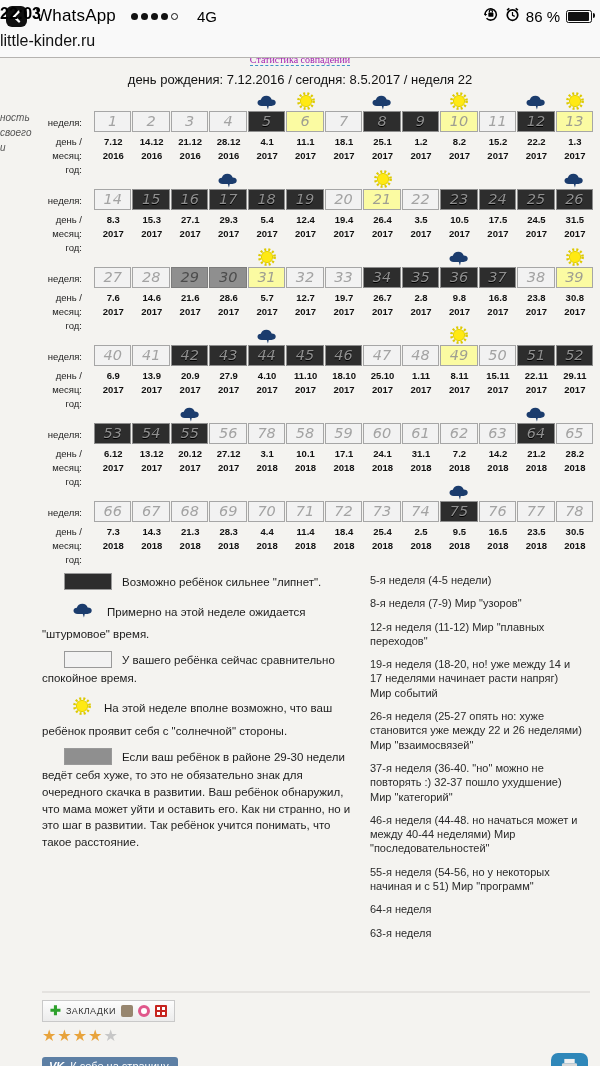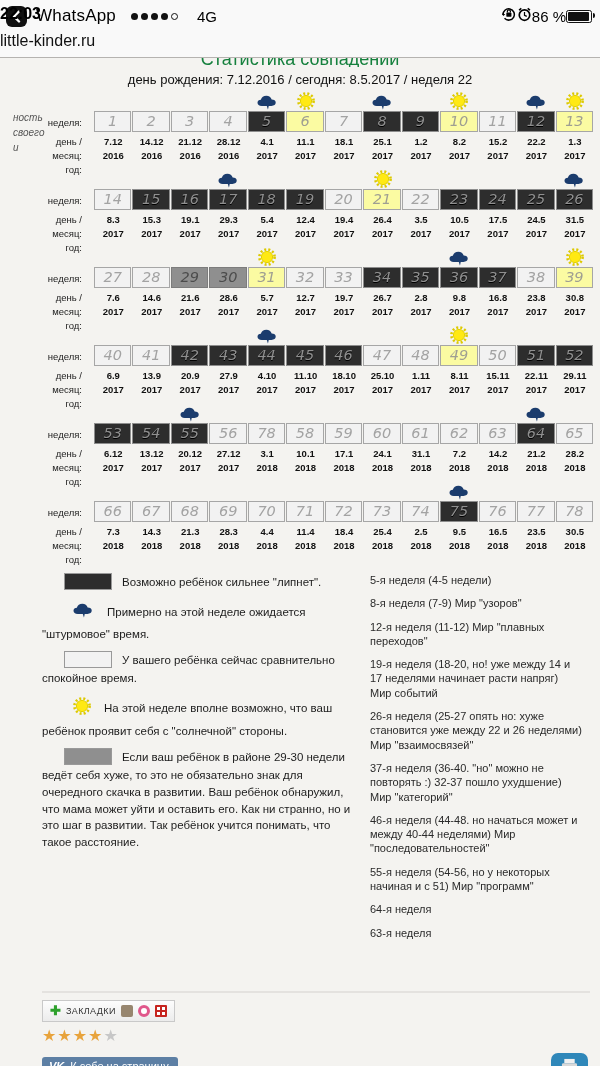--- a/index.html
+++ b/index.html
@@ -9,35 +9,35 @@
   
   .statusbar{height:30px;background:#f9f9f9;display:flex;align-items:center;justify-content:space-between;padding:2px 8px 0 6px;box-sizing:border-box;}
   .sb-left{display:flex;align-items:center;gap:9px;}
   .back-btn{width:21px;height:21px;background:#111;border-radius:6px;display:flex;align-items:center;justify-content:center;}
   .sb-app{font-size:17px;color:#000;letter-spacing:.2px;}
   .dots{display:flex;gap:3px;margin-left:6px;}
   .dot{width:7px;height:7px;border-radius:50%;background:#111;}
   .dot.empty{background:transparent;border:1px solid #111;box-sizing:border-box;}
   .sb-net{font-size:15px;color:#000;margin-left:10px;}
   .sb-time{font-size:16px;font-weight:bold;color:#000;position:absolute;left:0;right:70px;text-align:left;top:5px;pointer-events:none;}
-  .sb-right{display:flex;align-items:center;}
+  .sb-right{display:flex;align-items:center;gap:6px;}
   .sb-batt-txt{font-size:15px;color:#000;}
   .batt{width:24px;height:11px;border:1px solid #111;border-radius:2.5px;position:relative;display:inline-block;}
   .batt .fill{position:absolute;left:1px;top:1px;bottom:1px;width:86%;background:#111;border-radius:1px;}
   .batt:after{content:"";position:absolute;right:-4px;top:2.5px;width:2.5px;height:4.5px;background:#111;border-radius:0 2px 2px 0;}
 
   
   .urlbar{height:27px;background:#f9f9f9;text-align:left;font-size:16px;color:#111;line-height:22px;border-bottom:1px solid #b5b3b0;}
 
   
   .content{position:relative;}
   .toplink-clip{height:9px;overflow:hidden;text-align:center;}
-  .toplink{display:inline-block;transform:translateY(-9px);font-size:18px;color:#15803d;border-bottom:1px dashed #3f93c6;text-decoration:none;}
+  .toplink{display:inline-block;transform:translateY(-9px);font-size:10px;color:#a21caf;border-bottom:1px dashed #3f93c6;text-decoration:none;font-family:Liberation Serif, serif;}
   .subtitle{text-align:center;font-size:13px;font-weight:normal;color:#111;margin:5px 0 2px 0;}
-  .left-frag{position:absolute;left:13px;top:52px;font-size:10px;font-style:italic;color:#555;line-height:15px;}
+  .left-frag{position:absolute;left:0;top:52px;font-size:10px;font-style:italic;color:#555;line-height:15px;}
 
   
   #calendar{margin-top:6px;}
   .cal-row{display:flex;height:78px;overflow:visible;gap:8px;}
   .cal-labels{width:86px;box-sizing:border-box;text-align:right;padding-right:4px;padding-top:18px;font-size:9.5px;color:#222;flex:none;}
   .cal-labels .lab0{height:22px;line-height:24px;}
   .cal-labels .lab1{height:16px;line-height:17px;}
   .cal-labels .lab2{height:14px;line-height:14px;}
   .cal-labels .lab3{height:12px;line-height:13px;}
   .cal-cells{display:flex;width:500px;}
@@ -281,21 +281,21 @@
             </div>
             <div class="col">
               <div class="iconwrap"></div>
               <div class="cell dark">15</div>
               <div class="wdate">15.3</div>
               <div class="wyear">2017</div>
             </div>
             <div class="col">
               <div class="iconwrap"></div>
               <div class="cell dark">16</div>
-              <div class="wdate">19.1</div>
+              <div class="wdate">27.1</div>
               <div class="wyear">2017</div>
             </div>
             <div class="col">
               <div class="iconwrap">
                 <svg width="23" height="18" viewBox="0 0 26 20">
                   <path d="M6.5 14.5c-3 0-4.8-1.5-4.8-3.7 0-2 1.6-3.3 3.8-3.4C6.3 4.8 8.6 3 11.7 3c3 0 5.3 1.6 6 4.1 2.8 0 4.6 1.4 4.6 3.6 0 2.3-1.9 3.8-4.9 3.8z" fill="#1b3c6d"></path>
                   <path d="M12.2 14.5h2.2l-0.9 4z" fill="#1b3c6d"></path>
                 </svg>
               </div>
               <div class="cell dark">17</div>

